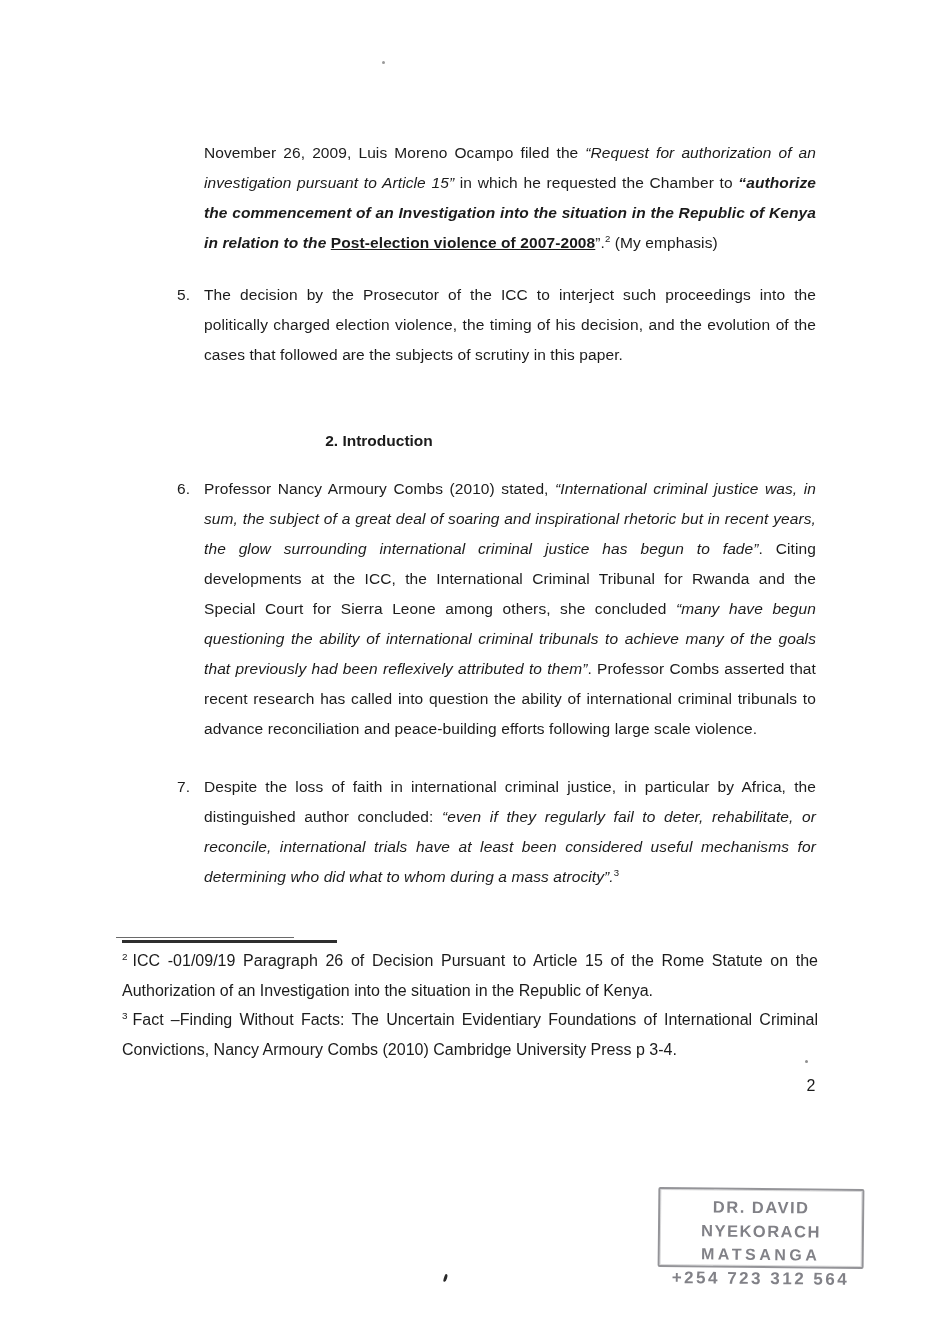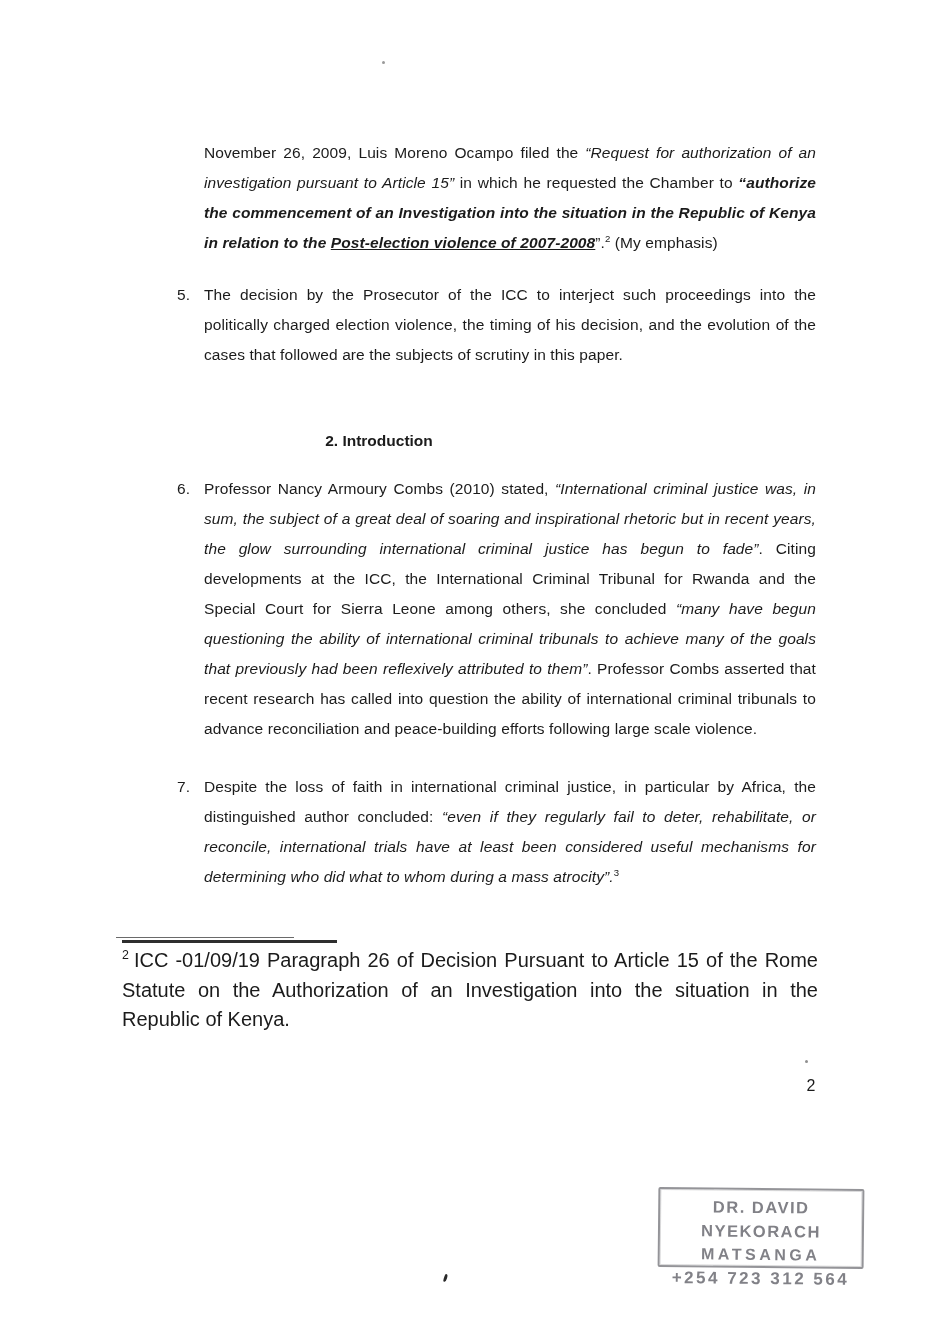--- a/index.html
+++ b/index.html
@@ -31,21 +31,21 @@
     position: absolute;
     left: -27px;
     top: 0;
     width: 24px;
     text-align: left;
     font-style: normal;
     font-weight: normal;
   }
   .it  { font-style: italic; }
   .bi  { font-style: italic; font-weight: bold; }
-  .biu { font-style: italic; font-weight: bold; text-decoration: underline; margin-top: 45px; }
+  .biu { font-weight: bold; text-decoration: underline; margin-top: 45px; }
   .sup {
     vertical-align: super;
     font-size: 0.62em;
     line-height: 0;
   }
   .heading {
     position: absolute;
     left: 0;
     top: 430px;
     width: 758px;
@@ -68,21 +68,21 @@
     left: 116px;
     top: 937px;
     width: 178px;
     height: 1px;
     background: #6a6a6a;
   }
   .footnote {
     position: absolute;
     left: 122px;
     width: 696px;
-    font-size: 20px;
+    font-size: 16px;
     line-height: 29.5px;
     text-align: justify;
   }
   .footnote .sup { margin-right: 5px; }
   .fn2 { top: 946px; }
   .fn3 { top: 1005px; }
   .page-number {
     position: absolute;
     left: 796px;
     top: 1076px;
@@ -152,20 +152,23 @@
   <div class="block" style="top:772px;">
     <span class="num">7.</span><span>Despite the loss of faith in international criminal justice, in particular by Africa, the distinguished author concluded: </span><span class="it">“even if they regularly fail to deter, rehabilitate, or reconcile, international trials have at least been considered useful mechanisms for determining who did what to whom during a mass atrocity”.</span><span class="sup">3</span>
   </div>
 
   <div class="fnsep-ghost"></div>
   <div class="fnsep"></div>
 
   <div class="footnote fn2">
     <span class="sup">2</span><span>ICC -01/09/19 Paragraph 26 of Decision Pursuant to Article 15 of the Rome Statute on the Authorization of an Investigation into the situation in the Republic of Kenya.</span>
   </div>
+  <div class="footnote fn3">
+    <span class="sup">3</span><span>Fact –Finding Without Facts: The Uncertain Evidentiary Foundations of International Criminal Convictions, Nancy Armoury Combs (2010) Cambridge University Press p 3-4.</span>
+  </div>
 
   <span class="artifact a2"></span>
 
   <div class="page-number">2</div>
 
   <div class="stamp">
     <div class="s1">DR. DAVID NYEKORACH</div>
     <div class="s2">MATSANGA</div>
     <div class="s3">+254 723 312 564</div>
   </div>

